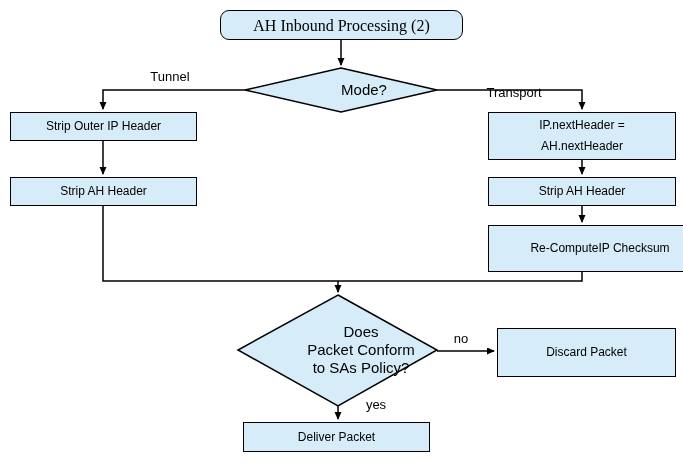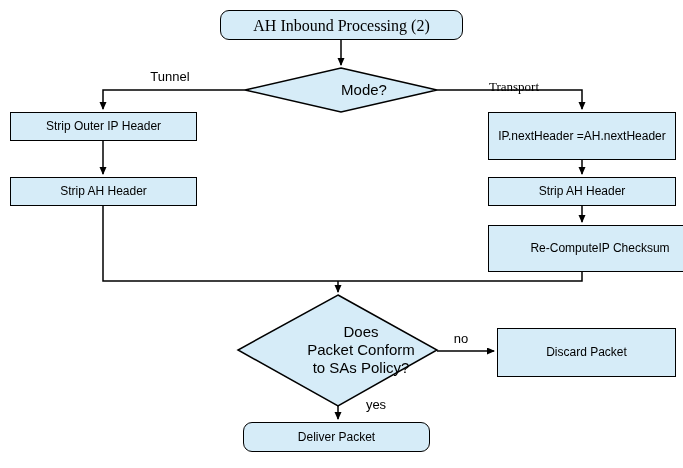--- a/index.html
+++ b/index.html
@@ -77,45 +77,45 @@
     <polygon points="341,68 437,90 341,112 245,90" fill="#d6ecf8" stroke="#000" stroke-width="1.5"></polygon>
     <polygon points="338,295 437,350 338,406 238,350" fill="#d6ecf8" stroke="#000" stroke-width="1.5"></polygon>
   </svg>
 
   <div class="node rounded" style="left:220px;top:10px;width:243px;height:30px;font-family:Liberation Serif, serif;">AH Inbound Processing (2)</div>
 
   <div class="node" style="left:10px;top:112px;width:187px;height:29px;">Strip Outer IP Header</div>
 
   <div class="node" style="left:10px;top:177px;width:187px;height:29px;">Strip AH Header</div>
 
-  <div class="node" style="left:488px;top:112px;width:188px;height:48px;flex-direction:row;">
+  <div class="node" style="left:488px;top:112px;width:188px;height:48px;flex-direction:column;">
     <span>IP.nextHeader =</span>
     <span>AH.nextHeader</span>
   </div>
 
   <div class="node" style="left:488px;top:177px;width:188px;height:29px;">Strip AH Header</div>
 
   <div class="node" style="left:488px;top:225px;width:224px;height:47px;flex-direction:row;">
     <span>Re-Compute</span>
     <span>IP Checksum</span>
   </div>
 
   <div class="node" style="left:497px;top:328px;width:179px;height:49px;">Discard Packet</div>
 
-  <div class="node" style="left:243px;top:422px;width:187px;height:30px;border-radius:9px;">Deliver Packet</div>
+  <div class="node" style="left:243px;top:422px;width:187px;height:30px;">Deliver Packet</div>
 
   <div class="diamond-label" style="left:281px;top:78px;width:120px;height:24px;">Mode?</div>
 
   <div class="diamond-label" style="left:258px;top:322px;width:160px;height:56px;">
     <span>Does</span>
     <span>Packet Conform</span>
     <span>to SAs Policy?</span>
   </div>
 
   <div class="edge-label" style="left:130px;top:69px;width:80px;">Tunnel</div>
 
-  <div class="edge-label" style="left:474px;top:79px;width:80px;font-family:Liberation Serif, serif;">Transport</div>
+  <div class="edge-label" style="left:474px;top:85px;width:80px;">Transport</div>
 
   <div class="edge-label" style="left:441px;top:331px;width:40px;">no</div>
 
   <div class="edge-label" style="left:351px;top:397px;width:50px;">yes</div>
 
 </div>
 
 </body></html>

